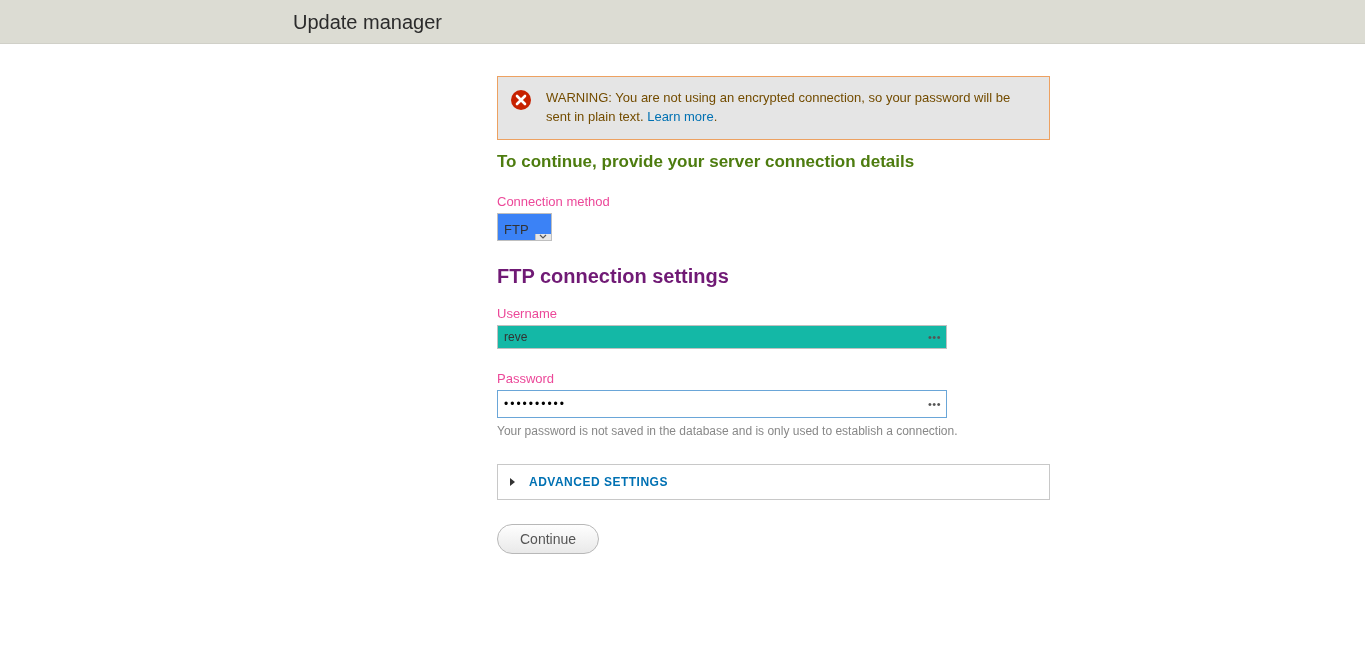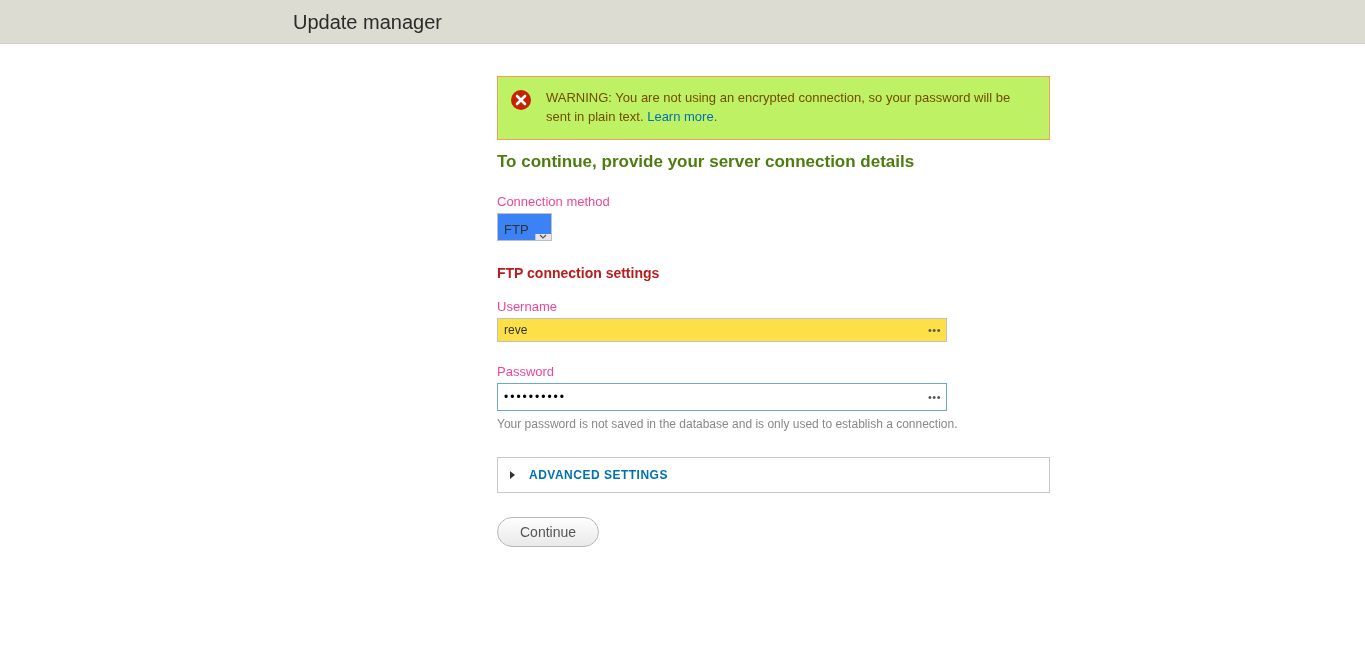--- a/index.html
+++ b/index.html
@@ -25,21 +25,21 @@
     font-size: 20px;
     color: #2b2b2b;
     font-weight: 400;
   }
   .content {
     width: 553px;
     margin-left: 497px;
     padding-top: 32px;
   }
   .messages.warning {
-    background: #bef264;
+    background: #e5e5e5;
     border: 1px solid #eda161;
     padding: 12px 14px 12px 48px;
     position: relative;
     color: #734c00;
     font-size: 13px;
     line-height: 1.45;
     margin-bottom: 12px;
   }
   .messages.warning .icon-wrap {
     position: absolute;
@@ -52,23 +52,23 @@
     color: #0071b3;
     text-decoration: none;
   }
   h2.section-heading {
     font-size: 17px;
     font-weight: bold;
     color: #4d7c0f;
     margin: 8px 0 22px 0;
   }
   h3.subsection {
-    font-size: 14px;
+    font-size: 20px;
     font-weight: bold;
-    color: #b91c1c;
+    color: #701a75;
     margin: 24px 0 18px 0;
   }
   .form-item { margin-bottom: 22px; }
   .form-item label {
     display: block;
     font-weight: normal;
     font-size: 13px;
     color: #ec4899;
     margin-bottom: 4px;
   }
@@ -91,21 +91,21 @@
     display: flex;
     align-items: center;
     justify-content: center;
   }
   .text-input {
     width: 450px;
     border: 1px solid #c0c0c0;
     padding: 4px 6px;
     font-size: 12px;
     color: #333;
-    background: #fde047;
+    background: #14b8a6;
   }
   .input-row {
     position: relative;
     width: 450px;
   }
   .input-row .field-dots {
     position: absolute;
     right: 6px;
     top: 50%;
     transform: translateY(-50%);

